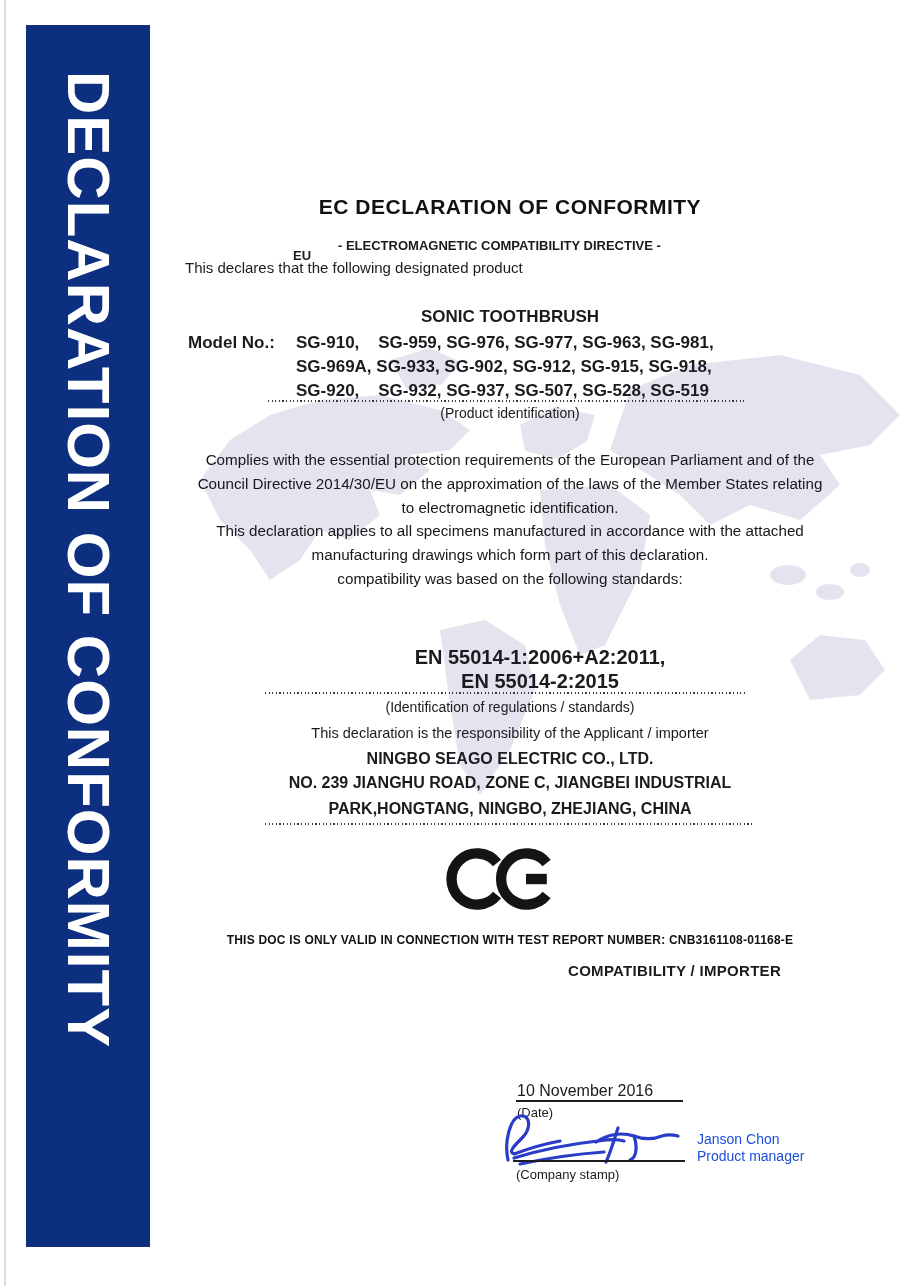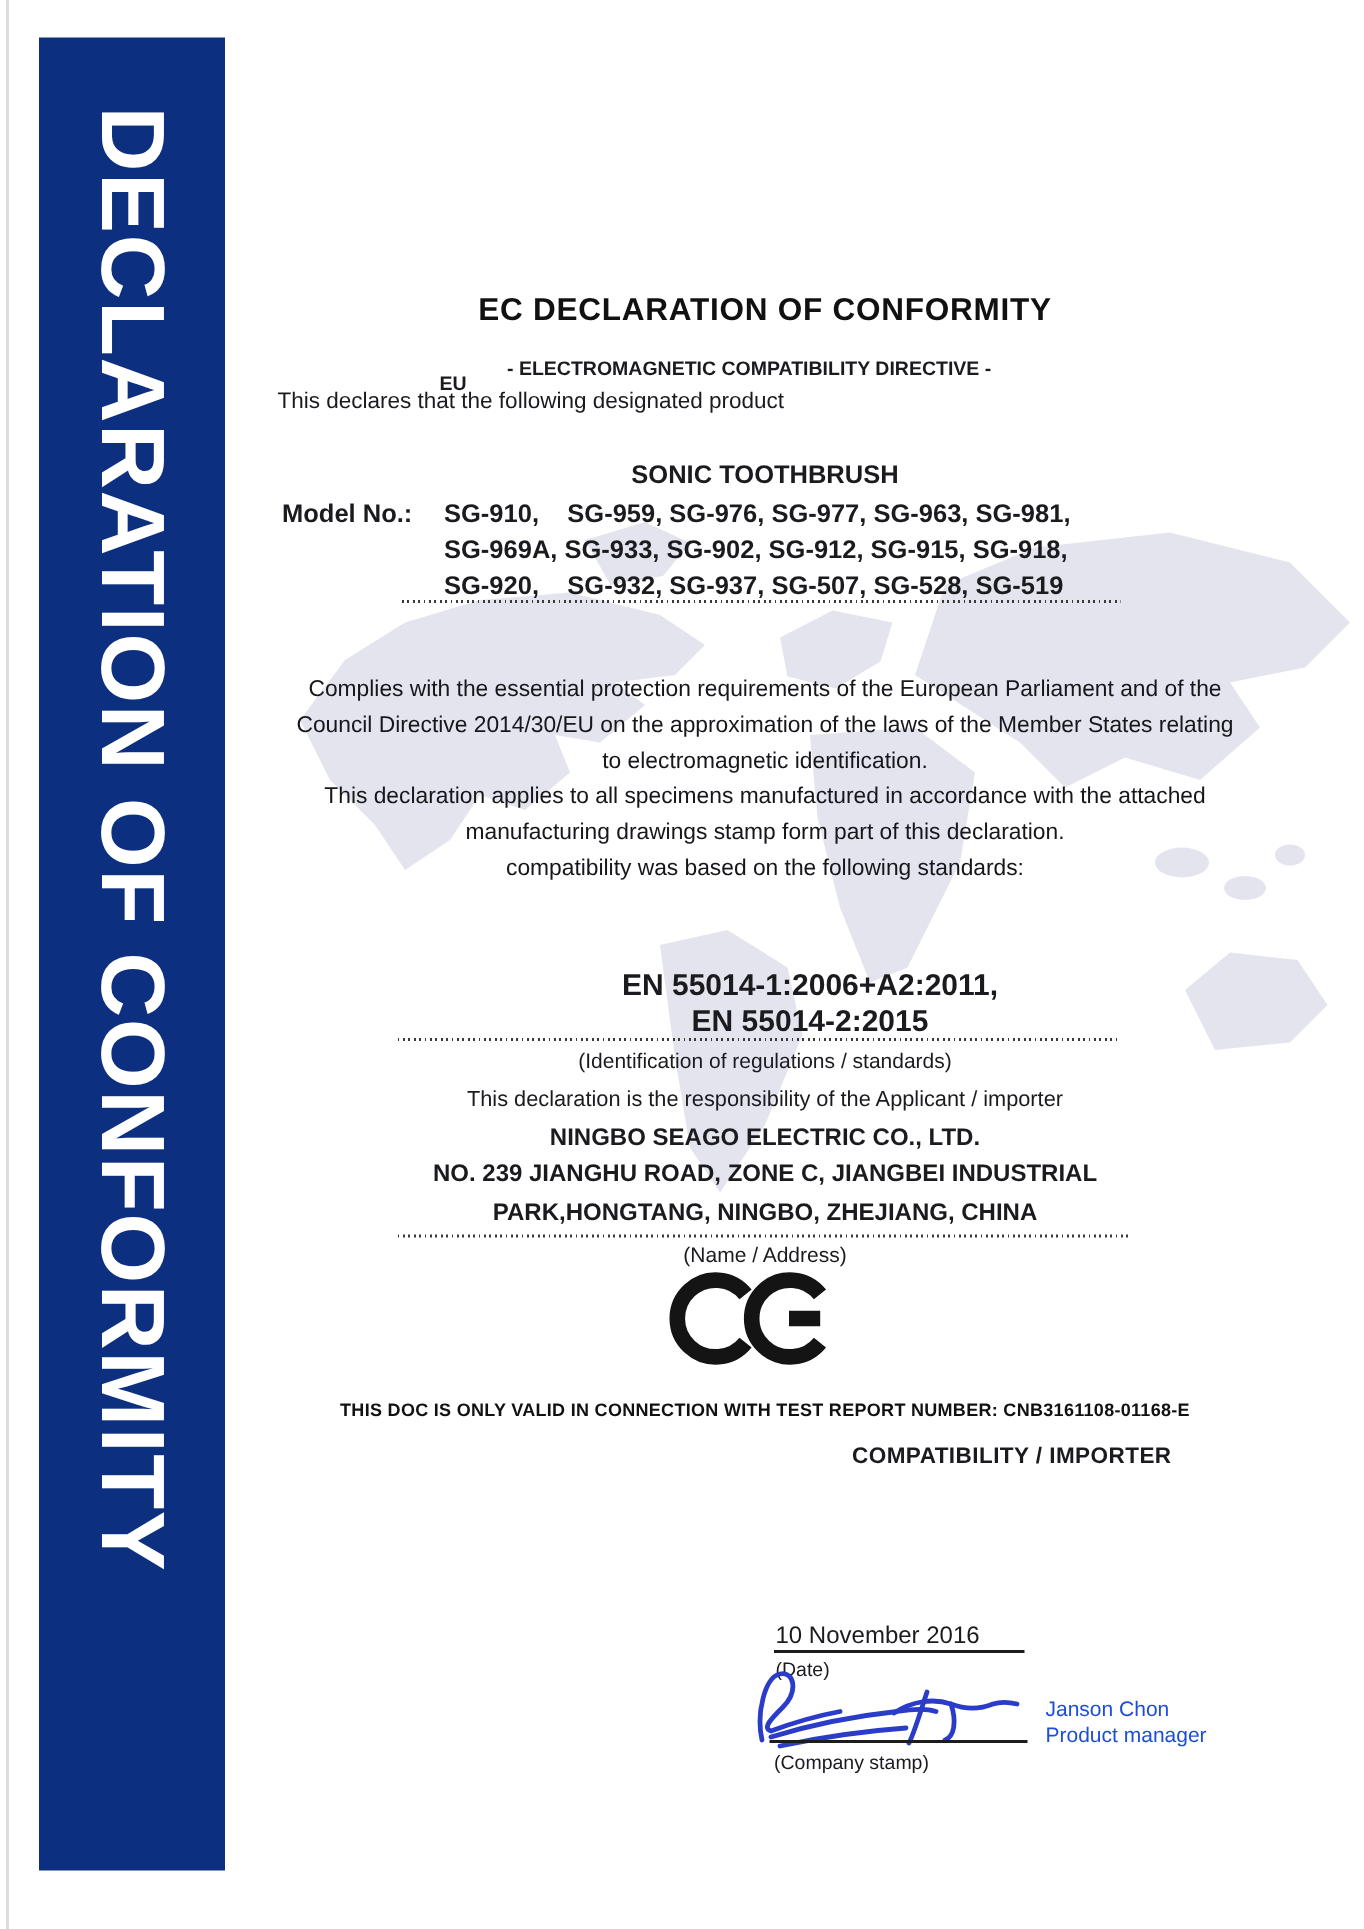--- a/index.html
+++ b/index.html
@@ -91,46 +91,46 @@
   <div class="abs model-block">
     <div class="model-label">Model No.:</div>
     <div class="model-lines">
       <div>SG-910,    SG-959, SG-976, SG-977, SG-963, SG-981,</div>
       <div>SG-969A, SG-933, SG-902, SG-912, SG-915, SG-918,</div>
       <div>SG-920,    SG-932, SG-937, SG-507, SG-528, SG-519</div>
     </div>
   </div>
 
   <div class="abs dotted dot1"></div>
+  <div class="abs centerbox cap1">(Product identification)</div>
 
   <div class="abs centerbox body-text">
     <div>Complies with the essential protection requirements of the European Parliament and of the</div>
     <div>Council Directive 2014/30/EU on the approximation of the laws of the Member States relating</div>
     <div>to electromagnetic identification.</div>
     <div>This declaration applies to all specimens manufactured in accordance with the attached</div>
-    <div>manufacturing drawings stamp form part of this declaration.</div>
+    <div>manufacturing drawings which form part of this declaration.</div>
     <div>compatibility was based on the following standards:</div>
   </div>
 
   <div class="abs en-block">
     <div>EN 55014-1:2006+A2:2011,</div>
     <div>EN 55014-2:2015</div>
   </div>
 
   <div class="abs dotted dot2"></div>
   <div class="abs centerbox cap2">(Identification of regulations / standards)</div>
 
   <div class="abs centerbox responsibility">This declaration is the responsibility of the Applicant / importer</div>
 
   <div class="abs centerbox company-name">NINGBO SEAGO ELECTRIC CO., LTD.</div>
   <div class="abs centerbox addr1">NO. 239 JIANGHU ROAD, ZONE C, JIANGBEI INDUSTRIAL</div>
   <div class="abs centerbox addr2">PARK,HONGTANG, NINGBO, ZHEJIANG, CHINA</div>
 
   <div class="abs dotted dot3"></div>
-  <div class="abs centerbox cap3">(Name / Address)</div>
 
   <svg class="abs ce" width="112" height="76" viewBox="0 0 140 78" fill="none" stroke="#141414" stroke-width="13">
     <path d="M 63.8 18.9 A 32 32 0 1 0 63.8 59.1"></path>
     <path d="M 125.8 18.9 A 32 32 0 1 0 125.8 59.1"></path>
     <path d="M 100 39 H 126"></path>
   </svg>
 
   <div class="abs centerbox validity">THIS DOC IS ONLY VALID IN CONNECTION WITH TEST REPORT NUMBER: CNB3161108-01168-E</div>
 
   <div class="abs manu">COMPATIBILITY / IMPORTER</div>

